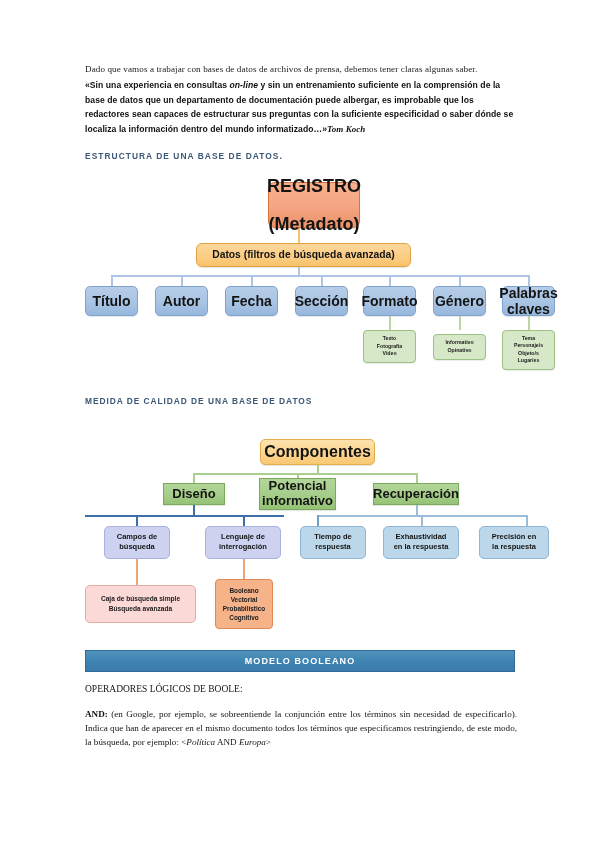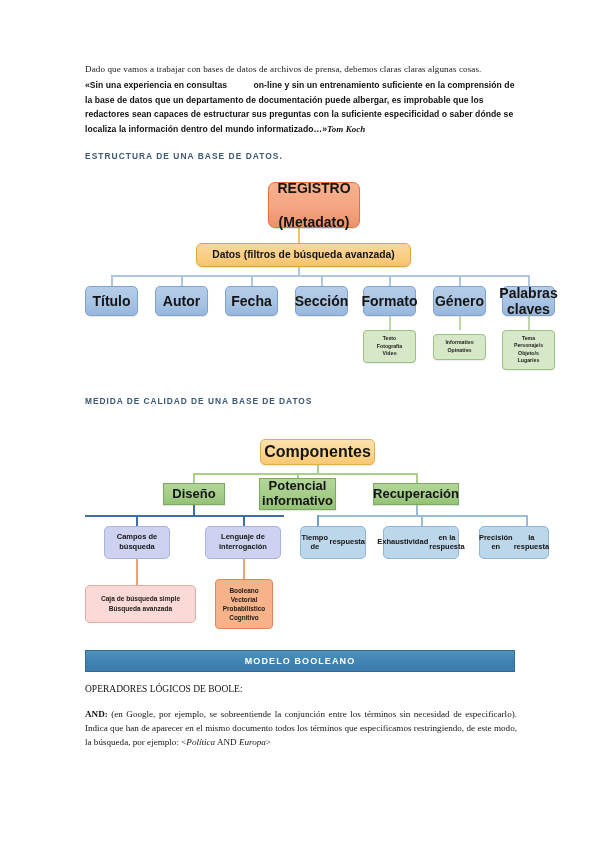--- a/index.html
+++ b/index.html
@@ -7,36 +7,36 @@
        font-family:"Liberation Sans",sans-serif;color:#1a1a1a;}
 
   .page{position:absolute;left:0;top:0;width:599px;height:848px;}
 
   
   .intro-wrap{position:absolute;left:85px;top:63px;width:430px;}
   .intro-line1{font-family:"Liberation Serif",serif;font-size:9.1px;
                line-height:13px;color:#1b1b1b;letter-spacing:.1px;}
   .quote{font-size:8.6px;line-height:14.6px;font-weight:bold;color:#111;
          letter-spacing:.05px;margin-top:2px;}
-  .quote .ital{font-weight:bold;margin-left:24px;}
+  .quote .ital{font-style:italic;font-weight:bold;}
   .quote .koch{font-family:"Liberation Serif",serif;font-style:italic;
                font-weight:bold;font-size:9px;}
 
   .sec-head{position:absolute;font-size:8.4px;font-weight:bold;
             color:#3b5876;letter-spacing:1.05px;}
 
   
   .node{position:absolute;box-sizing:border-box;display:flex;
         align-items:center;justify-content:center;text-align:center;
         border-radius:5px;font-weight:bold;line-height:1.15;}
   .ln{position:absolute;}
 
   
   .n-registro{background:linear-gradient(180deg,#f7b18c 0%,#f4a583 55%,#eb9268 100%);
-              border:1px solid #d9743f;color:#141414;font-size:14px;
+              border:1px solid #d9743f;color:#141414;font-size:18px;
               border-radius:7px;flex-direction:column;gap:17px;
               box-shadow:0 1px 1px rgba(0,0,0,.12);}
   .n-datos{background:linear-gradient(180deg,#fcd79a 0%,#fbcd84 60%,#f8c269 100%);
            border:1px solid #e0a344;color:#141414;font-size:10.3px;
            border-radius:6px;box-shadow:0 1px 1px rgba(0,0,0,.10);}
   .n-blue{background:linear-gradient(180deg,#b6cde8 0%,#a8c4e4 55%,#97b7dd 100%);
           border:1px solid #7fa3cf;color:#141414;font-size:14px;
           box-shadow:0 1px 1px rgba(0,0,0,.10);}
   .n-green{background:#d6e8c8;border:1px solid #9cc182;color:#1b1b1b;
            font-size:5.2px;flex-direction:column;gap:1.5px;border-radius:4px;
@@ -45,21 +45,21 @@
   
   .n-comp{background:linear-gradient(180deg,#fde2ae 0%,#fcd590 55%,#f9c871 100%);
           border:1px solid #e3ae4e;color:#141414;font-size:16px;border-radius:5px;
           box-shadow:0 1px 1px rgba(0,0,0,.10);}
   .n-grn2{background:linear-gradient(180deg,#b3d59a 0%,#a5cd89 55%,#95c276 100%);
           border:1px solid #7aab5c;color:#141414;font-size:13px;border-radius:0;
           box-shadow:0 1px 1px rgba(0,0,0,.10);}
   .n-lav{background:#ccd2f0;border:1px solid #a9b2e0;color:#141414;
          font-size:7.5px;flex-direction:column;gap:1px;border-radius:5px;}
   .n-bl2{background:#bcd6ea;border:1px solid #8fb6d6;color:#141414;
-         font-size:7.5px;flex-direction:row;gap:1px;border-radius:5px;}
+         font-size:7.5px;flex-direction:column;gap:1px;border-radius:5px;}
   .n-pink{background:#fbd9d6;border:1px solid #e8aaa4;color:#1b1b1b;
           font-size:6.6px;flex-direction:column;gap:2px;border-radius:5px;}
   .n-org{background:#f6b289;border:1px solid #dd8a55;color:#1b1b1b;
          font-size:6.4px;flex-direction:column;gap:1.5px;border-radius:4px;}
 
   .banner{position:absolute;box-sizing:border-box;
           background:linear-gradient(180deg,#4f93bd 0%,#3f84b2 50%,#3a7cab 100%);
           border:1px solid #2f6b95;color:#ffffff;font-size:9px;font-weight:bold;
           letter-spacing:1.1px;display:flex;align-items:center;
           justify-content:center;}
@@ -67,21 +67,21 @@
   .ser{position:absolute;font-family:"Liberation Serif",serif;color:#141414;}
   .ser b{font-weight:bold;}
   .ser i{font-style:italic;margin-top:44px;}
 </style>
 </head>
 <body>
 
 <div class="page">
 
   <div class="intro-wrap">
-    <div class="intro-line1">Dado que vamos a trabajar con bases de datos de archivos de prensa, debemos claras claras algunas cosas.</div>
+    <div class="intro-line1">Dado que vamos a trabajar con bases de datos de archivos de prensa, debemos tener claras algunas saber.</div>
     <div class="quote"><span>«Sin una experiencia en consultas </span><span class="ital">on-line</span><span> y sin un entrenamiento suficiente en la comprensión de la base de datos que un departamento de documentación puede albergar, es improbable que los redactores sean capaces de estructurar sus preguntas con la suficiente especificidad o saber dónde se localiza la información dentro del mundo informatizado…»</span><span class="koch">Tom Koch</span></div>
   </div>
 
   <div class="sec-head" style="left:85px;top:151px;">ESTRUCTURA DE UNA BASE DE DATOS.</div>
 
   <div>
 
     <div class="ln" style="left:298px;top:227px;width:1.5px;height:19px;background:#f3c06e;"></div>
 
     <div class="node n-registro" style="left:268px;top:182px;width:92px;height:46px;">

